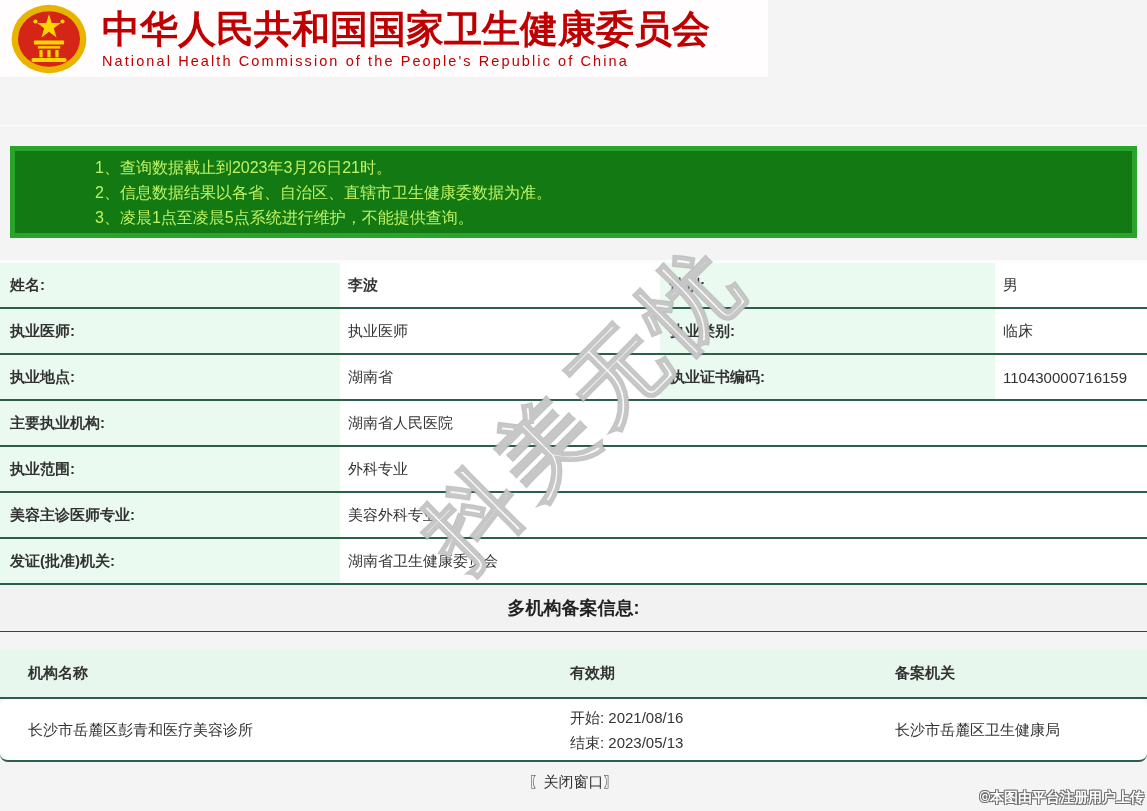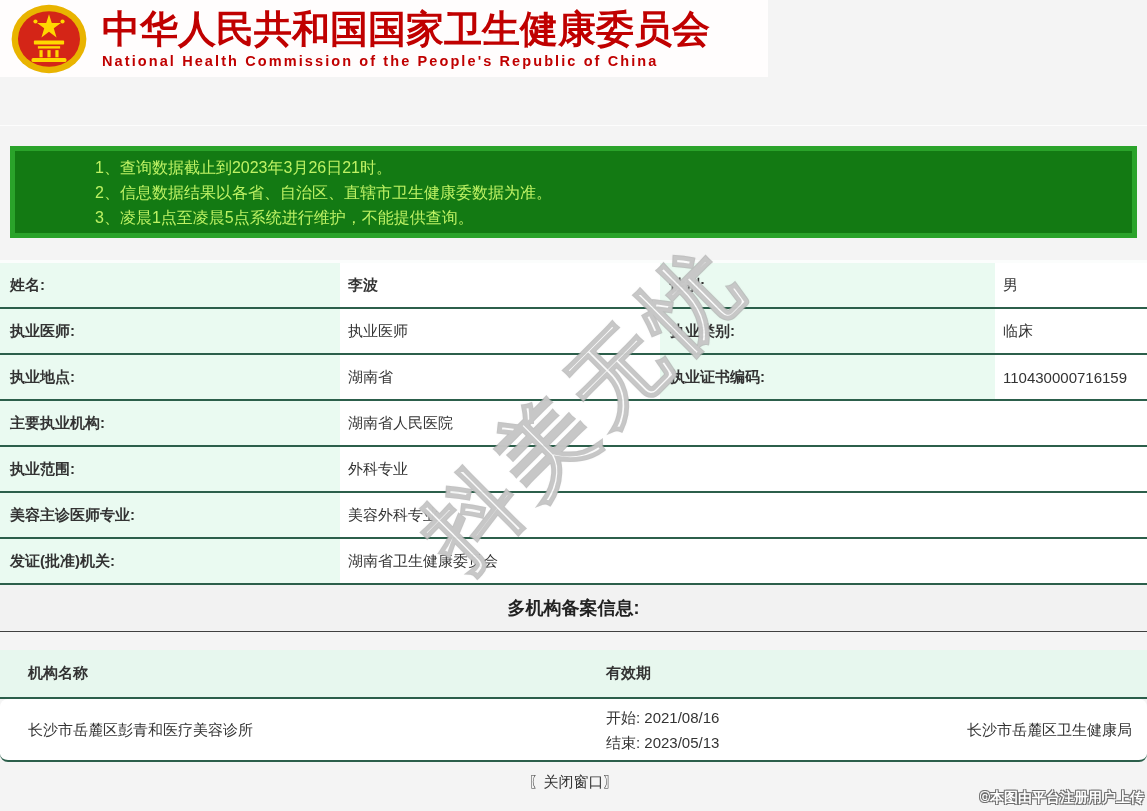--- a/index.html
+++ b/index.html
@@ -18,21 +18,21 @@
     background:#fffdfd;
     display:flex; align-items:center;
   }
   .emblem { width:82px; height:70px; margin-left:8px; flex:0 0 auto; }
   .titles { margin-left:12px; }
   .title-cn {
     color:#c00000; font-size:38px; font-weight:bold;
     line-height:1.12; white-space:nowrap;
   }
   .title-en {
-    color:#c00000; font-size:14.5px; font-weight:bold;
+    color:#c00000; font-size:14.5px; font-weight:normal;
     letter-spacing:2.1px; margin-top:3px; white-space:nowrap;
   }
   .top-gap { height:48px; }
   .divider { height:1px; background:#cfcfcf; border-bottom:1px solid #fdfdfd; }
 
   
   .notice {
     margin:20px 10px 0;
     background:#137a13;
     border:5px solid #2aa32a;
@@ -61,21 +61,20 @@
     height:47px; background:#f2f2f2;
     border-bottom:1px solid #404040;
     display:flex; align-items:center; justify-content:center;
     font-weight:bold; font-size:18px; color:#222;
   }
   .org-gap { height:18px; }
   .org-header, .org-row {
     display:grid;
     grid-template-columns:542px 325px 1fr;
     border-bottom:2px solid #2c5f4b;
-    gap:36px;
   }
   .org-header { background:#e7f7ee; }
   .org-header > div {
     height:47px; display:flex; align-items:center;
     padding-left:28px; font-weight:bold; font-size:15px;
   }
   .org-row { background:#fff;border-radius:8px; }
   .org-row > div {
     min-height:61px; display:flex; flex-direction:column;
     justify-content:center; padding-left:28px; font-size:15px; line-height:25px;
@@ -181,20 +180,21 @@
 
 </div>
 
 <div class="section-heading">多机构备案信息:</div>
 <div class="org-gap"></div>
 
 <div class="org-table">
   <div class="org-header">
     <div>机构名称</div>
     <div>有效期</div>
+    <div>备案机关</div>
   </div>
   <div class="org-row">
     <div>长沙市岳麓区彭青和医疗美容诊所</div>
     <div>
       <span>开始: 2021/08/16</span>
       <span>结束: 2023/05/13</span>
     </div>
     <div>长沙市岳麓区卫生健康局</div>
   </div>
 </div>

